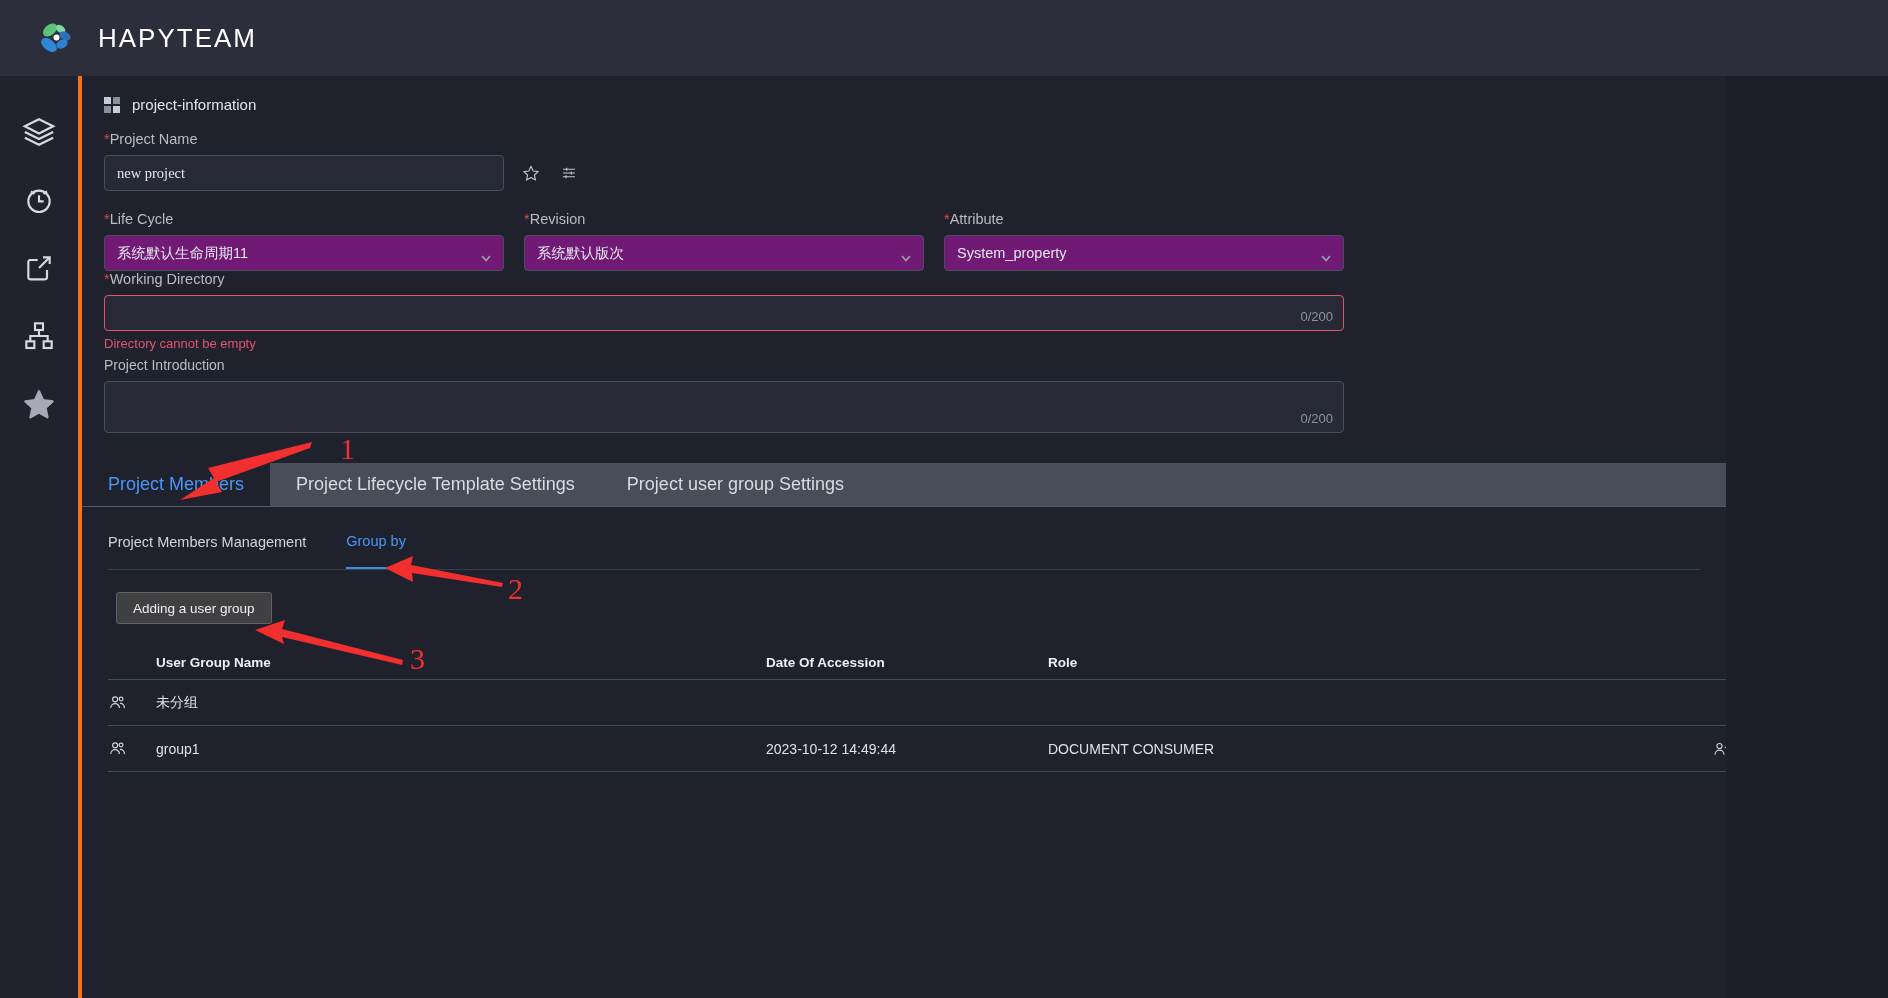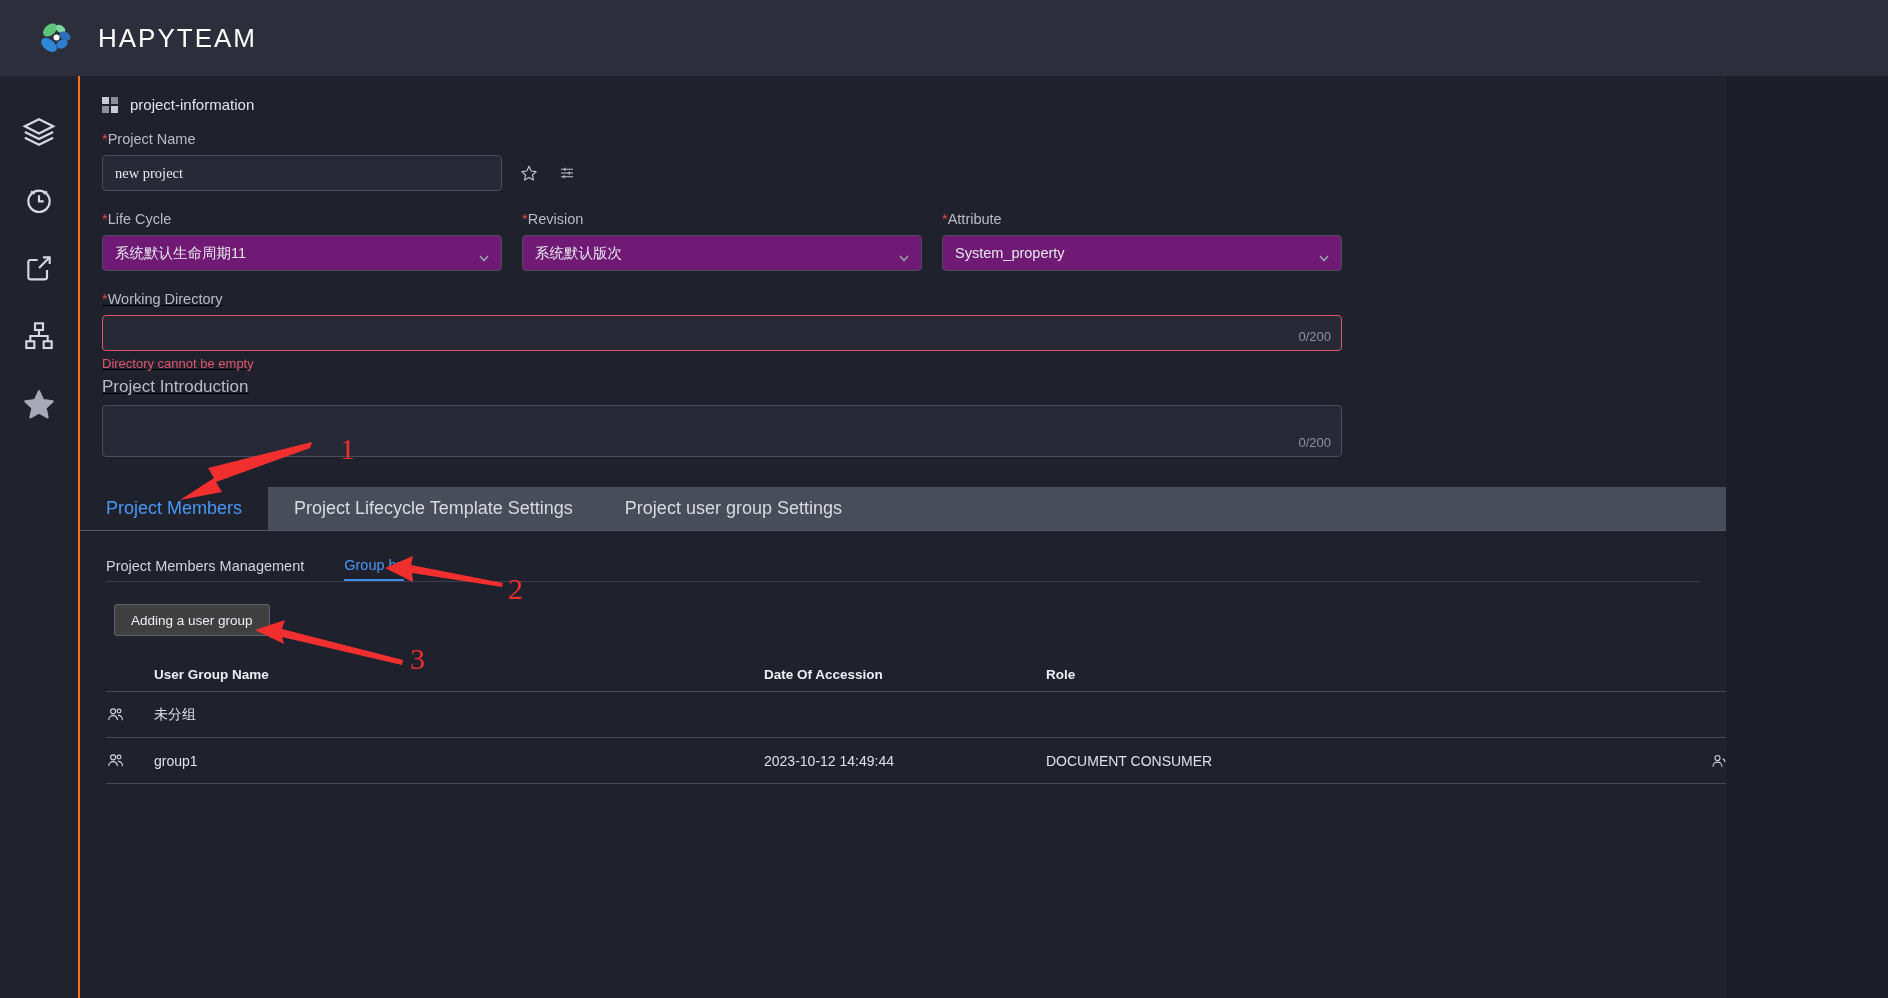--- a/index.html
+++ b/index.html
@@ -37,21 +37,21 @@
     cursor: pointer;
   }
   .rail-item svg { stroke: #d7d9e0; fill: none; stroke-width: 1.6; }
   .rail-item.filled svg { fill: #a7aab6; stroke: #a7aab6; }
 
   
   .content {
     position: absolute; left: 78px; top: 76px;
     width: 1648px; height: 922px;
     background: #1f212c;
-    border-left: 2px solid #f97316;
+    border-left: 4px solid #f97316;
     overflow: hidden;
   }
 
   .panel-head {
     display: flex; align-items: center;
     padding: 20px 0 12px 22px;
   }
   .grid-icon { width: 16px; height: 16px; display: grid;
      grid-template-columns: 7px 7px; grid-template-rows: 7px 7px; gap: 2px; }
   .grid-icon i { background: #c9ccd6; display: block; }
@@ -84,52 +84,52 @@
     background: #701a75; border: 1px solid #4a4e5c; border-radius: 4px;
     display: flex; align-items: center; padding: 0 12px;
     color: #e6e8ee; font-size: 14.5px; cursor: pointer;
   }
   .sel .chev {
     position: absolute; right: 12px; top: 50%; margin-top: -4px;
     width: 10px; height: 7px;
   }
   .sel .chev svg { stroke: #9c9fab; fill: none; stroke-width: 1.6; }
 
-  .wdwrap { margin-top: 20px; width: 1240px; text-decoration: underline; }
+  .wdwrap { width: 1240px; }
   .ta {
     position: relative; width: 1240px; height: 36px;
     background: #272a36; border: 1px solid #4a4e5c; border-radius: 4px; padding-left: 12px;
   }
   .ta.error { border-color: #e0566b; }
   .ta.big { height: 52px; }
   .counter {
     position: absolute; right: 10px; bottom: 6px;
     font-size: 13px; color: #8e929e;
   }
   .errtext { color: #e0566b; font-size: 13px; margin-top: 5px; }
-  .plainlabel { font-size: 17px; color: #b9bcc6; margin: 6px 0 8px 0; display:block;}
+  .plainlabel { font-size: 14px; color: #b9bcc6; margin: 6px 0 8px 0; display:block;}
 
   
   .tabsbar {
     margin-top: 30px; height: 44px; width: 1810px;
     background: #494d59; display: flex; align-items: stretch;
     border-bottom: 1px solid #55596a;
   }
   .tab {
     padding: 0 26px; display: flex; align-items: center;
     font-size: 18px; color: #d9dbe2; cursor: pointer;
   }
   .tab.active { background: #1f212c; color: #4a97f7; }
 
   .subtabs {
     display: flex; align-items: center; padding: 26px 0 0 26px;
   }
   .subtab {
     font-size: 14.5px; color: #d2d4dc; margin-right: 40px;
-    padding-bottom: 6px; cursor: pointer;
+    padding-bottom: 18px; cursor: pointer;
   }
   .subtab.active {
     color: #4a97f7; border-bottom: 2px solid #3f8be8;
   }
   .subdivider {
     height: 1px; background: #3a3d4a; margin: 0 26px 0 26px;
   }
 
   .addbtn {
     margin: 22px 0 0 34px; height: 32px; padding: 0 16px;

